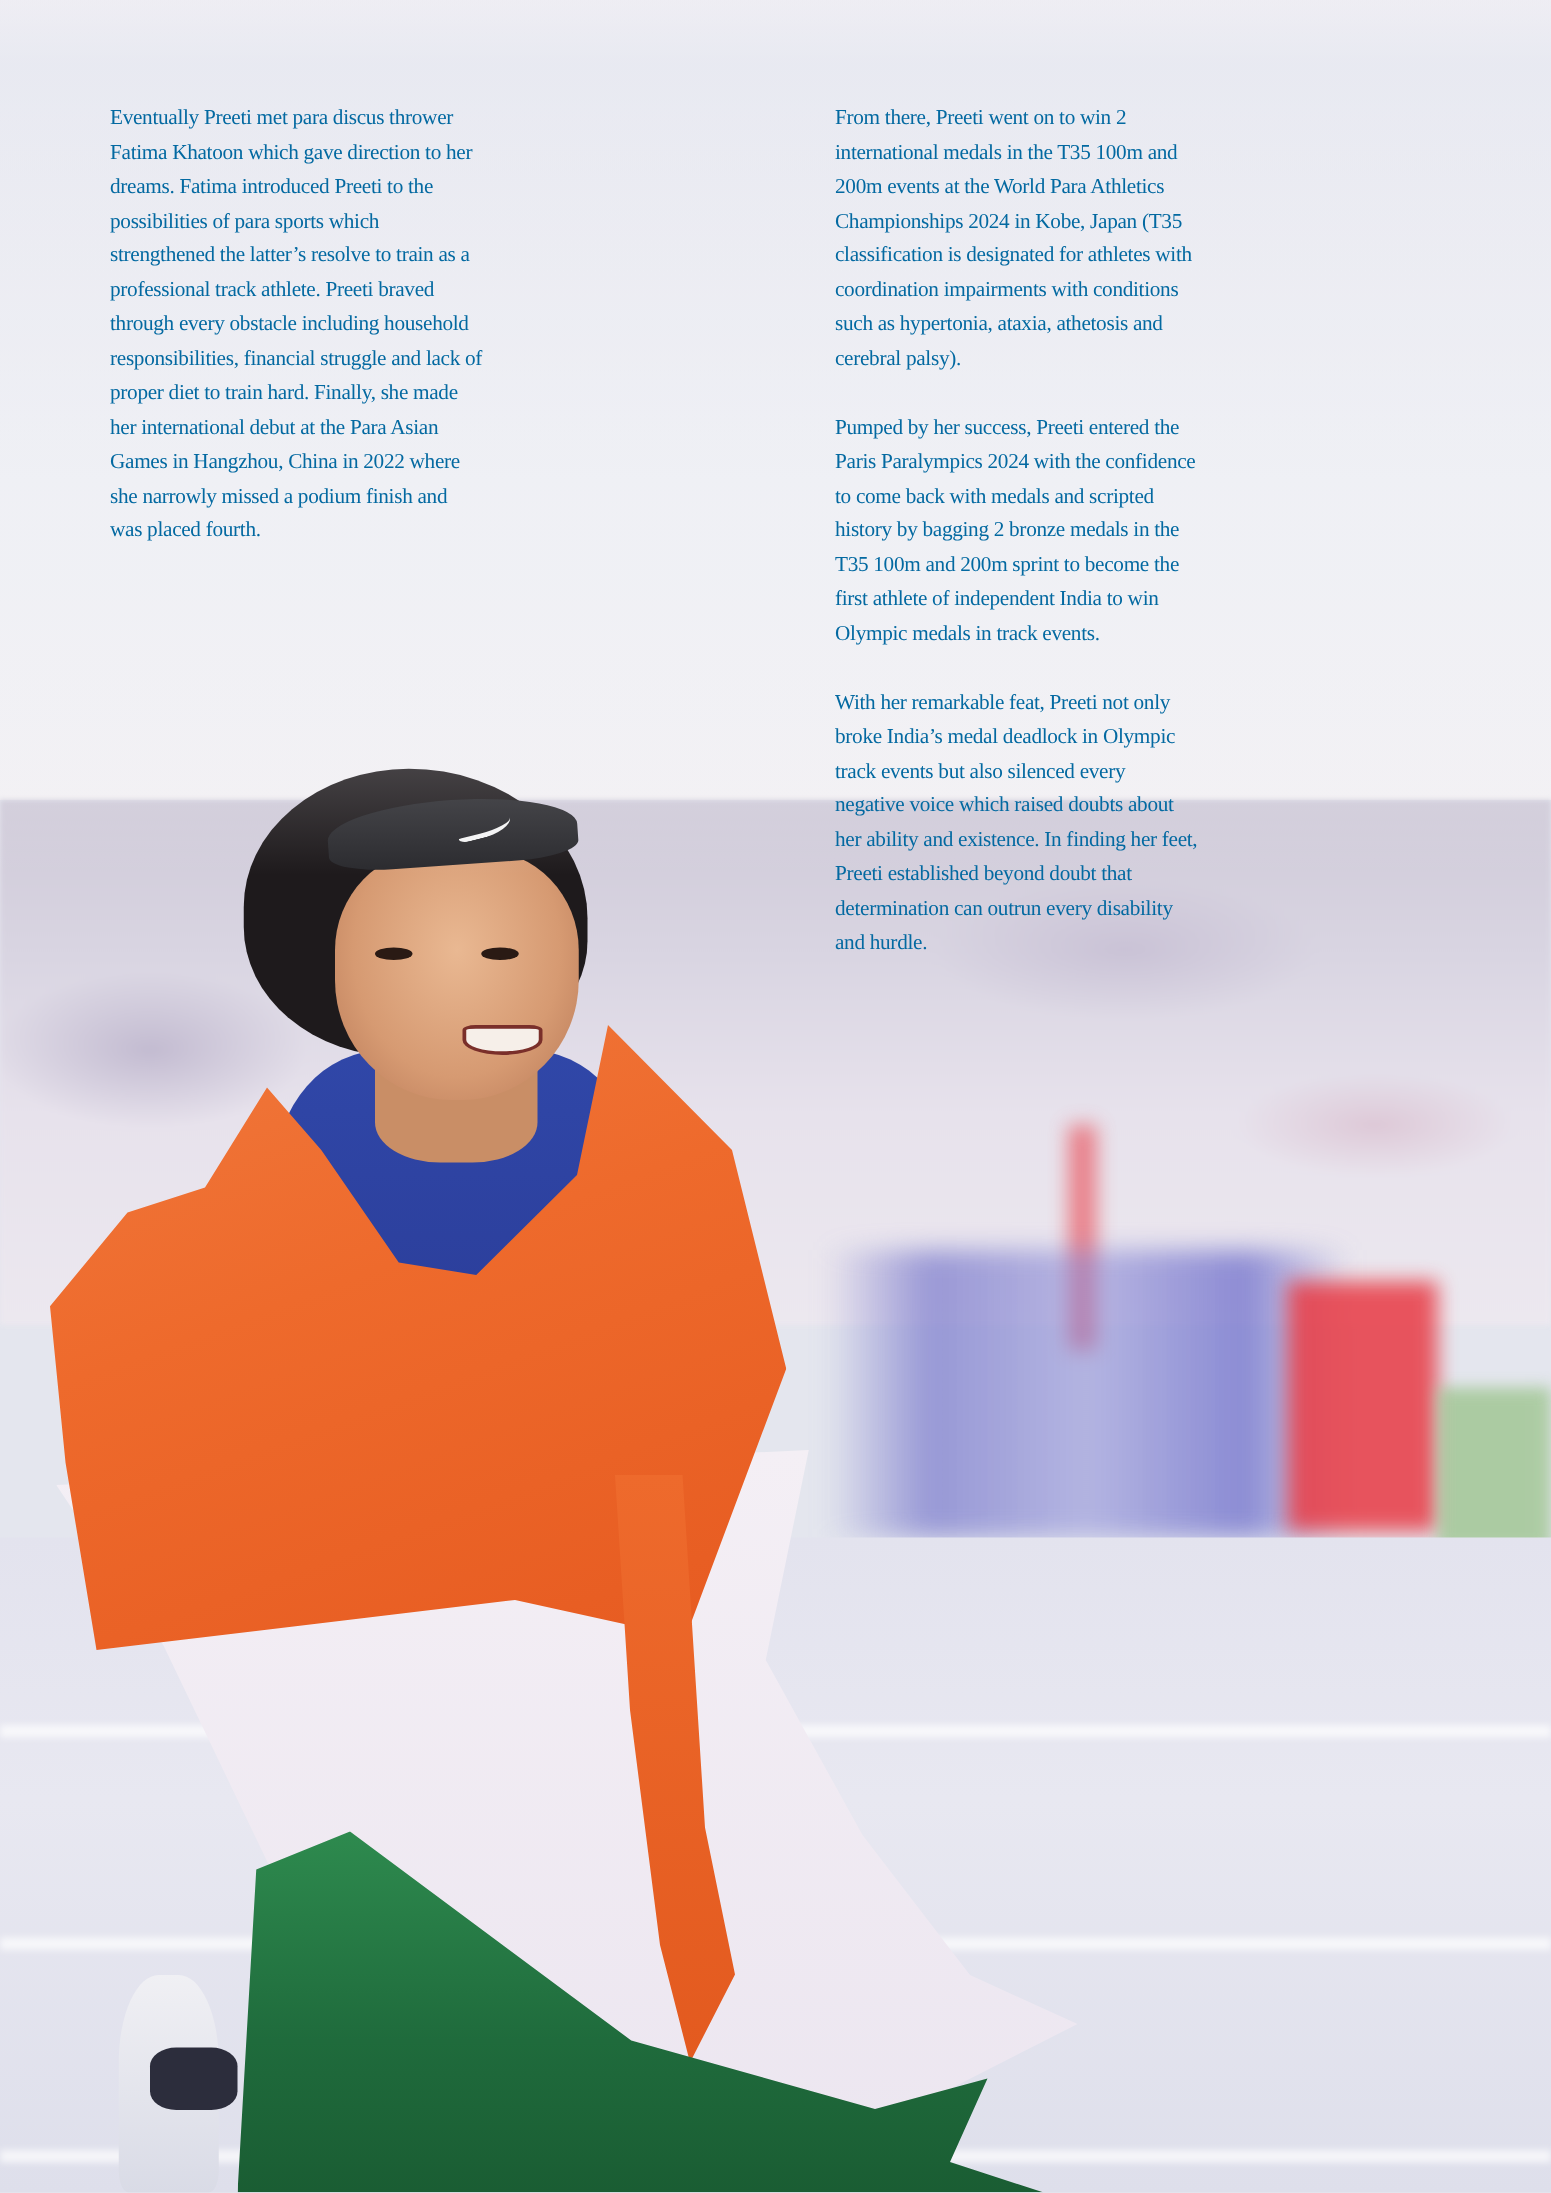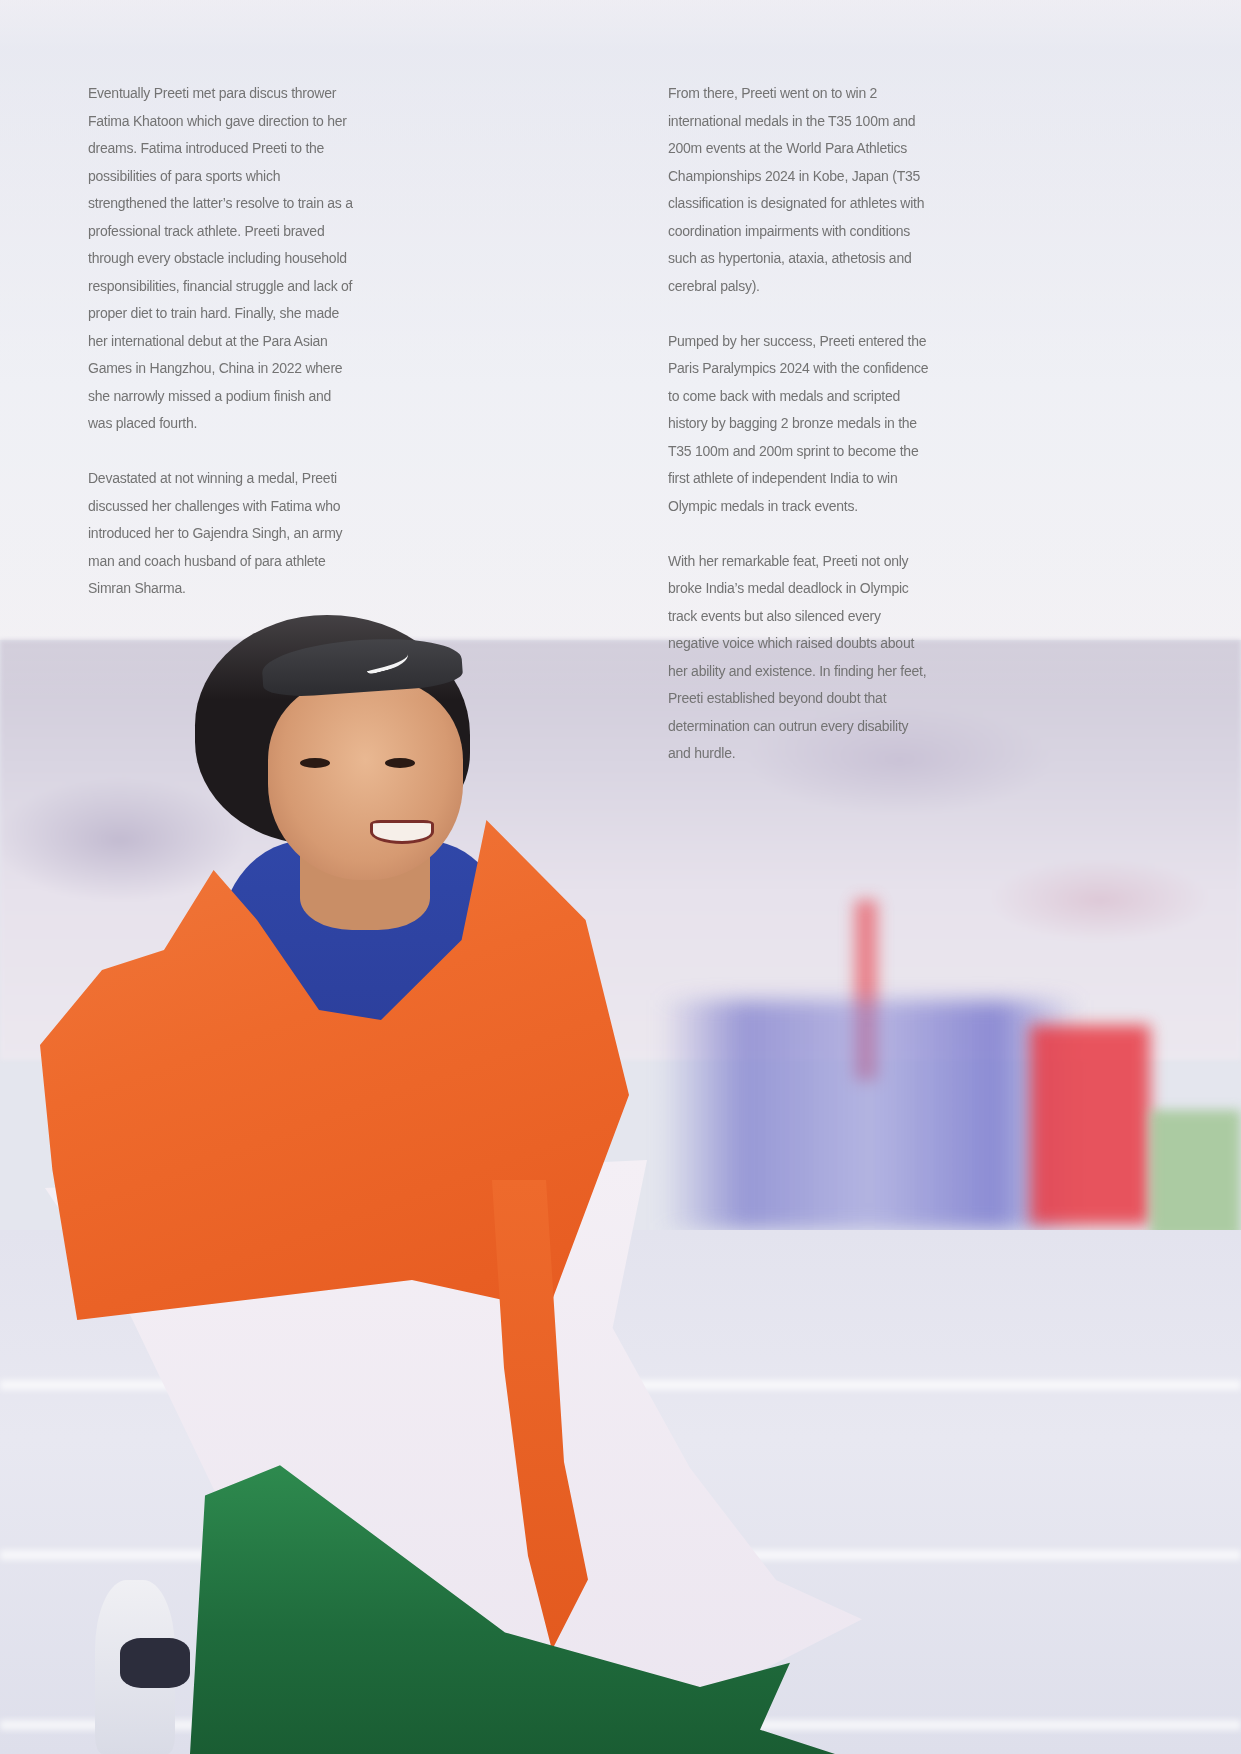--- a/index.html
+++ b/index.html
@@ -125,22 +125,22 @@
     }
     .fade-top {
       position: absolute; left: 0; top: 0; width: 1241px; height: 700px;
       background: linear-gradient(180deg, rgba(240,240,246,.55) 0%, rgba(240,240,246,.45) 70%, rgba(240,240,246,0) 100%);
       pointer-events: none;
     }
 
     
     .col {
       position: absolute; top: 80px;
-      font-family: Liberation Sans, sans-serif;
-      font-size: 14px; line-height: 27.5px; color: #737373;
+      font-family: Liberation Serif, serif;
+      font-size: 17px; line-height: 27.5px; color: #0369a1;
       letter-spacing: -0.25px;
     }
     .col-left { left: 88px; width: 510px; }
     .col-right { left: 668px; width: 510px; }
     .col p { margin: 0 0 27.5px 0; white-space: pre-line; }
   </style>
 </head>
 <body>
 
 <div class="page">
@@ -189,25 +189,20 @@
 possibilities of para sports which
 strengthened the latter’s resolve to train as a
 professional track athlete. Preeti braved
 through every obstacle including household
 responsibilities, financial struggle and lack of
 proper diet to train hard. Finally, she made
 her international debut at the Para Asian
 Games in Hangzhou, China in 2022 where
 she narrowly missed a podium finish and
 was placed fourth.</p>
-    <p>Devastated at not winning a medal, Preeti
-discussed her challenges with Fatima who
-introduced her to Gajendra Singh, an army
-man and coach husband of para athlete
-Simran Sharma.</p>
   </div>
 
   <div class="col col-right">
     <p>From there, Preeti went on to win 2
 international medals in the T35 100m and
 200m events at the World Para Athletics
 Championships 2024 in Kobe, Japan (T35
 classification is designated for athletes with
 coordination impairments with conditions
 such as hypertonia, ataxia, athetosis and

